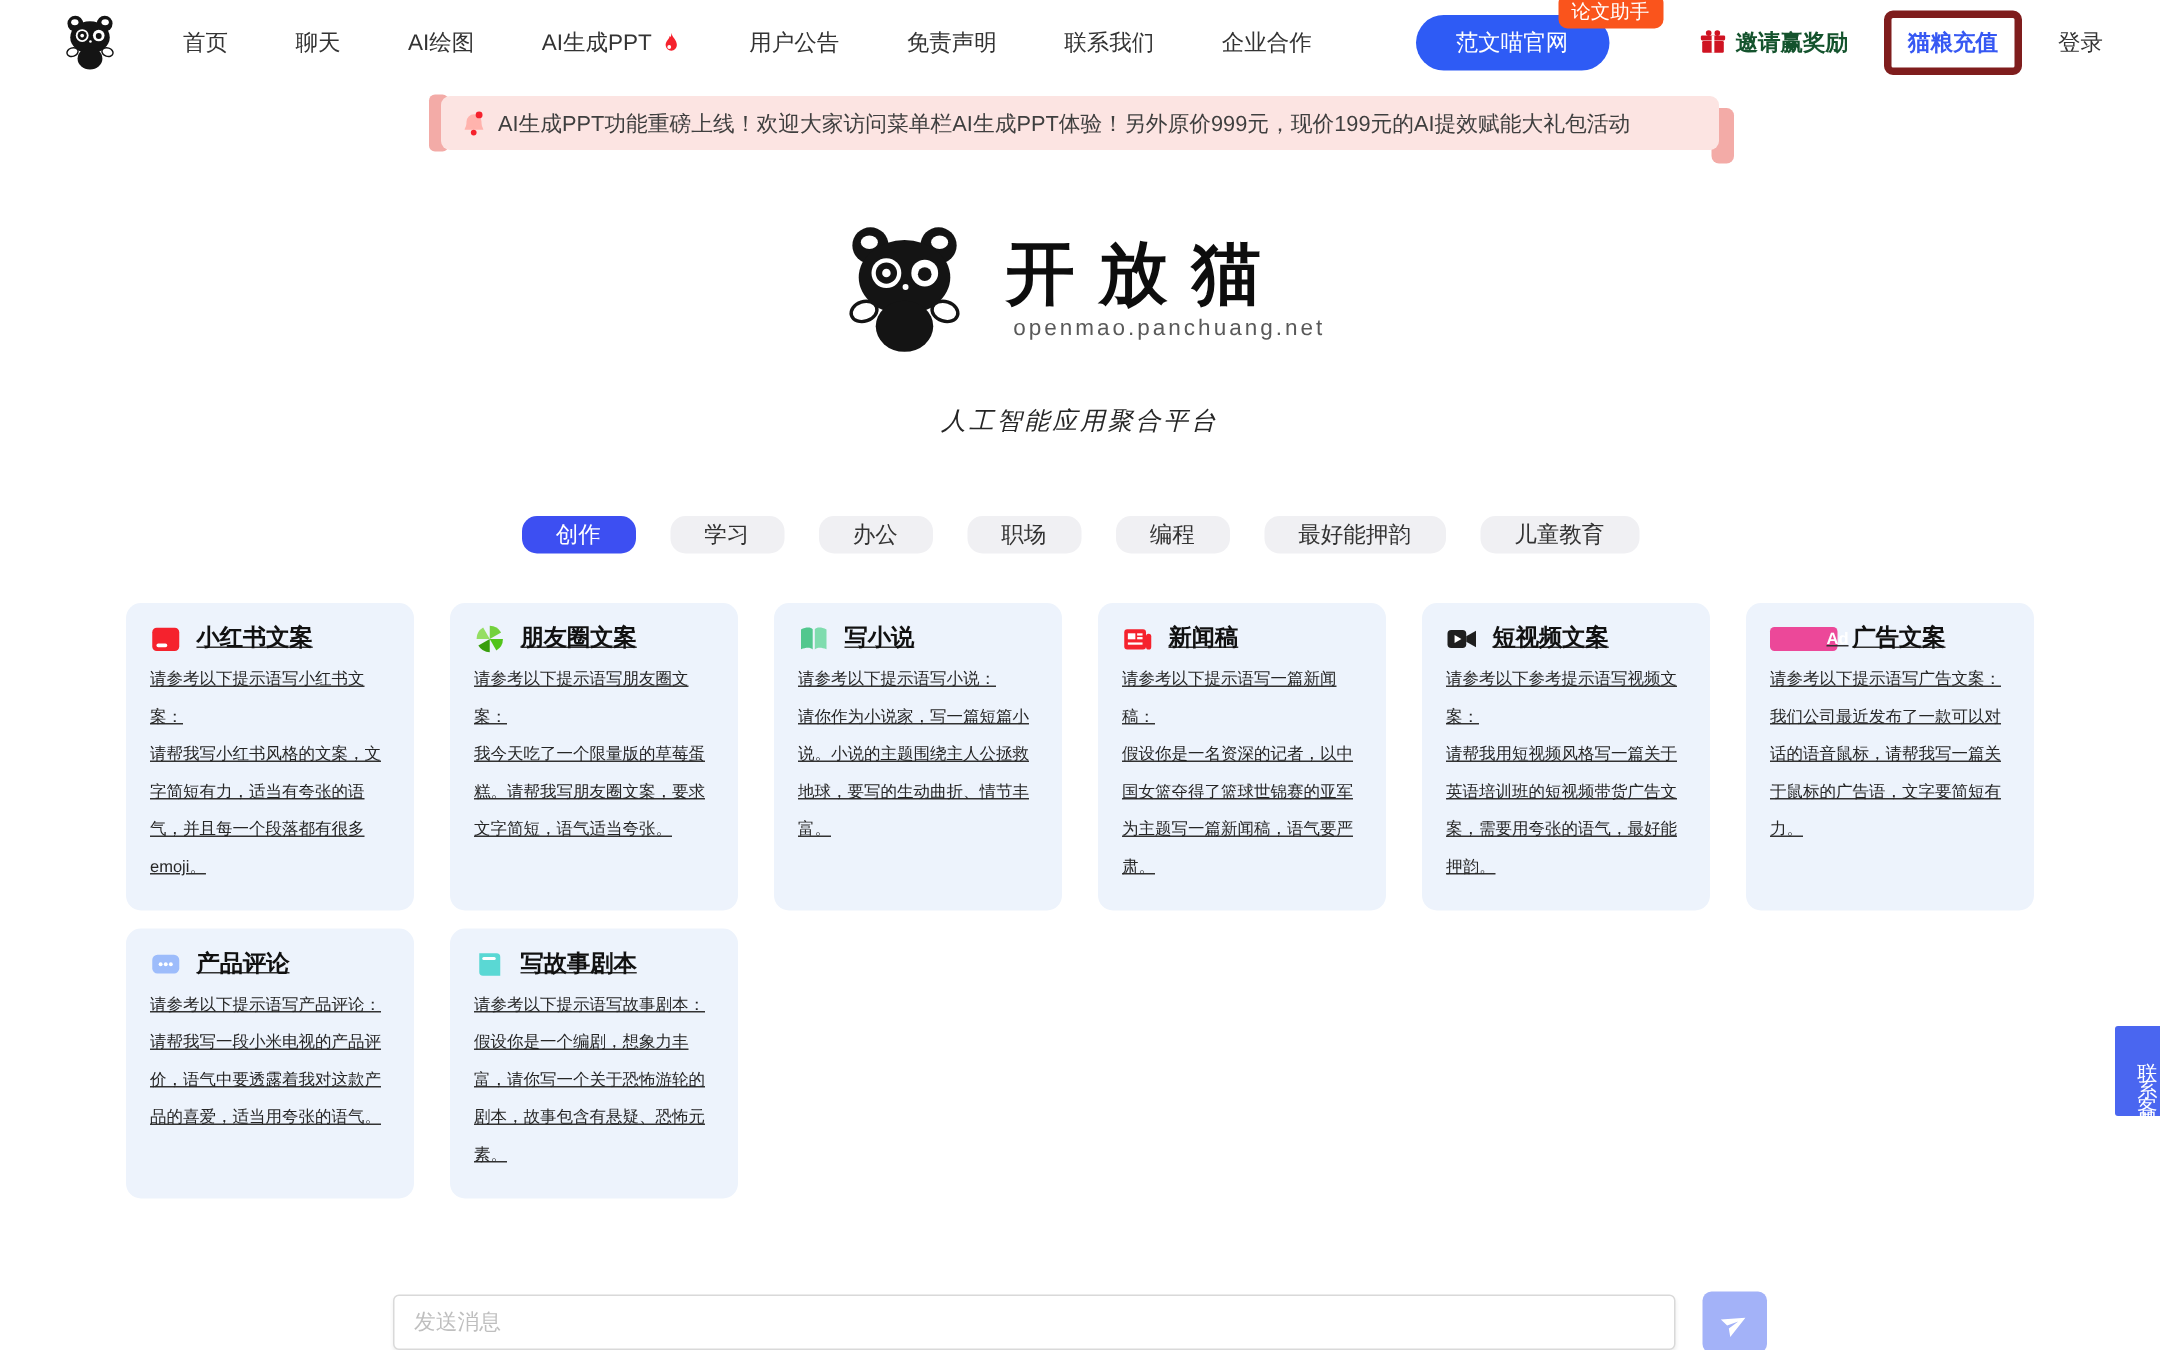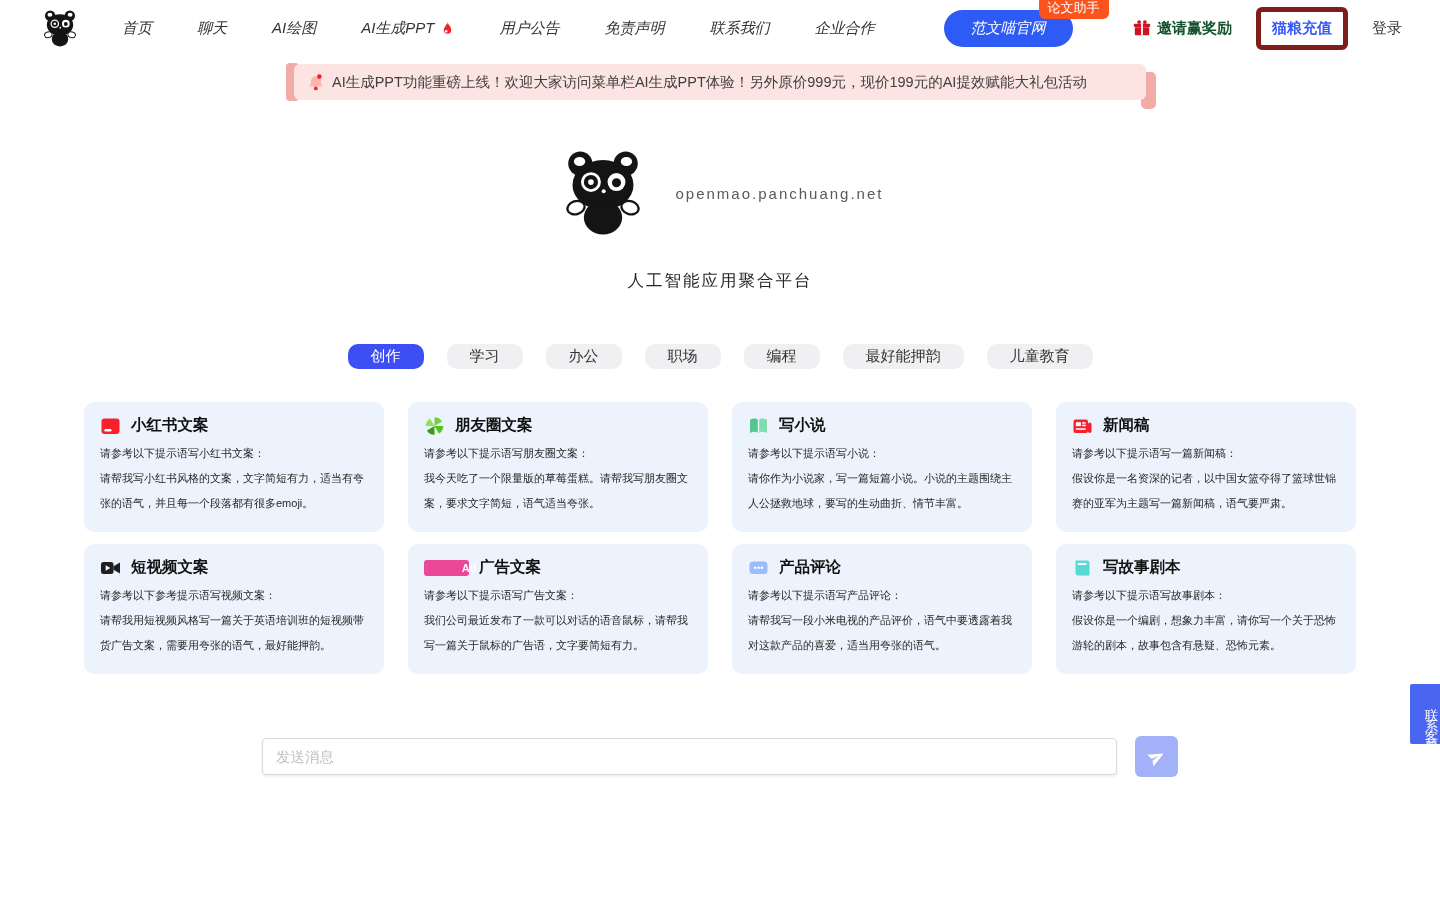--- a/index.html
+++ b/index.html
@@ -5,50 +5,50 @@
   * { box-sizing: border-box; margin: 0; padding: 0; }
   html,body { width:1440px; height:900px; overflow:hidden; }
   body {
     font-family: "Liberation Sans", "DejaVu Sans", sans-serif;
     background:#fff; color:#333; position:relative;
   }
   
   .header { height:56px; display:flex; align-items:center; padding:0 38px 0 40px; background:#fff; }
   .logo-sm { width:40px; height:38px; flex:0 0 auto; cursor:pointer; }
   .nav-left { display:flex; align-items:center; gap:45px; margin-left:42px; font-size:15px; color:#333; white-space:nowrap; }
-  .nav-item { cursor:pointer; display:flex; align-items:center; gap:5px;font-style:italic; }
+  .nav-item { cursor:pointer; display:flex; align-items:center; gap:5px; }
   .flame { width:15px; height:17px; }
   .primary-wrap { position:relative; margin-left:24px; }
-  .primary-btn { background:#2e5bf5; color:#fff; border:none; font-size:15px; padding:9px 27px; border-radius:21px; cursor:pointer; font-family:inherit;font-style:italic; }
+  .primary-btn { background:#2e5bf5; color:#fff; border:none; font-size:15px; padding:9px 27px; border-radius:21px; cursor:pointer; font-family:inherit; }
   .primary-badge { position:absolute; top:-14px; right:-36px; background:#fa541c; color:#fff; font-size:13px; line-height:1; padding:5px 9px; border-radius:6px; white-space:nowrap; }
   .nav-right { margin-left:auto; display:flex; align-items:center; gap:24px; white-space:nowrap; }
   .invite { display:flex; align-items:center; gap:6px; font-size:15px; font-weight:700; color:#14532d; cursor:pointer; }
   .gift-ic { width:18px; height:18px; }
   .recharge-btn { background:#fff; border:5px solid #7f1d1d; color:#3658f3; font-size:15px; font-weight:700; padding:7px 11px; border-radius:6px; cursor:pointer; font-family:inherit; }
   .login { font-size:15px; color:#333; cursor:pointer; }
   
   .banner-wrap { position:relative; height:44px; margin-top:8px; }
   .cap { position:absolute; background:#f3aba7; }
   .cap-left  { left:calc(50% - 434px); top:-1px; width:13px; height:38px; border-radius:4px; }
   .cap-right { right:calc(50% - 436px); top:8px; width:15px; height:37px; border-radius:5px; }
   .banner { position:relative; z-index:1; width:852px; height:36px; margin:0 auto; background:#fce4e2; border-radius:6px; display:flex; align-items:center; padding:0 12px; }
   .bell-ic { width:20px; height:20px; flex:0 0 auto; margin-right:6px; }
   .banner-text { flex:1; overflow:hidden; white-space:nowrap; font-size:14.5px; color:#3f3f3f; }
   
   .hero { margin-top:40px; display:flex; justify-content:center; align-items:center; gap:22px; }
   .logo-lg { width:92px; height:88px; }
   .hero-title { font-size:46px; font-weight:700; color:#0d0d0d; letter-spacing:16px; line-height:1.1; }
   .hero-domain { font-size:15px; color:#595959; letter-spacing:2px; margin-top:3px; padding-left:5px; }
-  .subtitle { text-align:center; margin-top:34px; font-size:16.5px; color:#262626; letter-spacing:2px; }
+  .subtitle { text-align:center; margin-top:34px; font-size:16.5px; color:#262626; letter-spacing:2px;font-style:italic; }
   
   .tabs { margin-top:52px; display:flex; justify-content:center; gap:23px; }
   .tab { background:#f0f0f3; color:#333; font-size:15px; padding:3px 23px; border-radius:10px; cursor:pointer; white-space:nowrap; }
   .tab.active { background:#3d4ff2; color:#fff; }
   
-  .cards { width:1272px; margin:33px auto 0; display:grid; grid-template-columns:repeat(4,1fr); column-gap:24px; row-gap:12px; }
+  .cards { width:1272px; margin:33px auto 0; display:grid; grid-template-columns:repeat(6,1fr); column-gap:24px; row-gap:12px;text-decoration:underline; }
   .card { background:#edf3fc; border-radius:10px; padding:13px 16px 16px; cursor:pointer; }
   .card-head { display:flex; align-items:center; gap:10px; margin-bottom:5px; }
   .card-title { font-weight:700; font-size:15.5px; color:#111; }
   .card-ic { width:21px; height:20px; display:flex; align-items:center; justify-content:center; flex:0 0 auto; }
   .card-ic svg { width:100%; height:100%; }
   .ad-ic { width:22px; height:16px; background:#ec4899; color:#fff; font-size:11px; font-weight:700; border-radius:3px; display:flex; align-items:center; justify-content:center;padding-left:45px; }
   .card-body { font-size:11px; line-height:25px; color:#262626; white-space:pre-line; }
   
   .composer { width:916px; margin:62px auto 0; display:flex; align-items:center; gap:18px; }
   .composer input { flex:1; height:37px; border:1px solid #d9d9d9; border-radius:4px; padding:0 13px; font-size:14.5px; color:#333; outline:none; font-family:inherit; box-shadow:0 2px 3px rgba(0,0,0,.07); }
@@ -135,20 +135,21 @@
     </svg>
     <div class="banner-text">AI生成PPT功能重磅上线！欢迎大家访问菜单栏AI生成PPT体验！另外原价999元，现价199元的AI提效赋能大礼包活动</div>
   </div>
 </div>
 
 <div class="hero">
   <svg class="logo-lg" viewBox="0 0 64 62">
       <use href="#cat"></use>
     </svg>
   <div>
+    <div class="hero-title">开放猫</div>
     <div class="hero-domain">openmao.panchuang.net</div>
   </div>
 </div>
 <div class="subtitle">人工智能应用聚合平台</div>
 
 <div class="tabs">
   <span class="tab active">创作</span>
   <span class="tab">学习</span>
   <span class="tab">办公</span>
   <span class="tab">职场</span>

